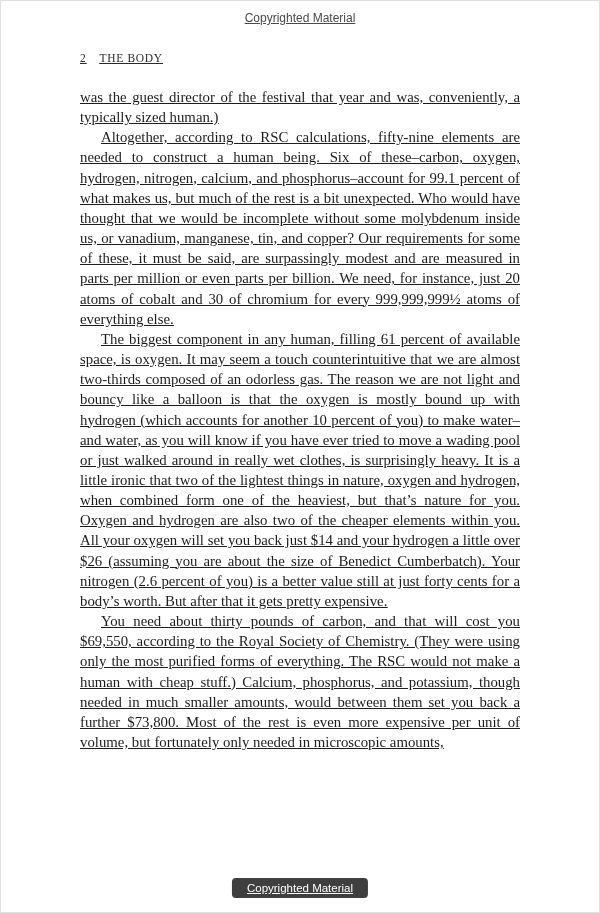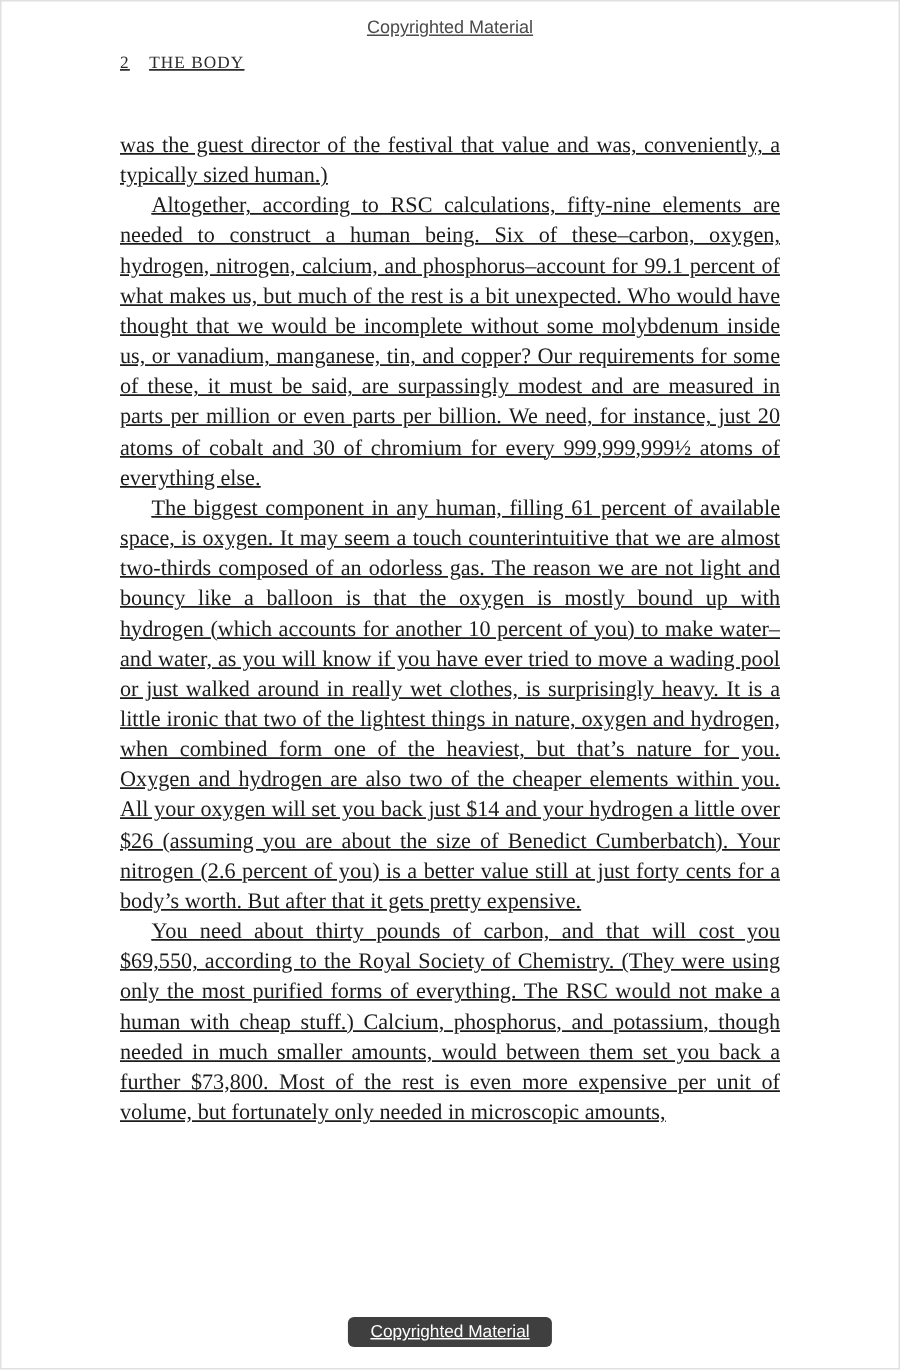--- a/index.html
+++ b/index.html
@@ -23,21 +23,21 @@
     top: 11px;
     left: 0;
     width: 100%;
     text-align: center;
     font-family: "Liberation Sans", sans-serif;
     font-size: 12px;
     color: #4a4a4a;
   }
   .running-header {
     position: absolute;
-    top: 36px;
+    top: 52px;
     left: 80px;
     font-size: 11.5px;
     color: #2a2a2a;
     letter-spacing: 0.7px;
   }
   .running-header .pgnum {
     margin-right: 13px;
   }
   .body-text {
     position: absolute;
@@ -72,19 +72,19 @@
 
 <div class="scan-frame"></div>
 
 <div class="copyright-top">Copyrighted Material</div>
 
 <div class="running-header">
   <span class="pgnum">2</span><span class="book-title">THE BODY</span>
 </div>
 
 <div class="body-text">
-    <p class="para">was the guest director of the festival that value and was, conveniently, a typically sized human.)</p>
+    <p class="para">was the guest director of the festival that year and was, conveniently, a typically sized human.)</p>
     <p class="para indent">Altogether, according to RSC calculations, fifty-nine elements are needed to construct a human being. Six of these–carbon, oxygen, hydrogen, nitrogen, calcium, and phosphorus–account for 99.1 percent of what makes us, but much of the rest is a bit unexpected. Who would have thought that we would be incomplete without some molybdenum inside us, or vanadium, manganese, tin, and copper? Our requirements for some of these, it must be said, are surpassingly modest and are measured in parts per million or even parts per billion. We need, for instance, just 20 atoms of cobalt and 30 of chromium for every 999,999,999½ atoms of everything else.</p>
     <p class="para indent">The biggest component in any human, filling 61 percent of available space, is oxygen. It may seem a touch counterintuitive that we are almost two-thirds composed of an odorless gas. The reason we are not light and bouncy like a balloon is that the oxygen is mostly bound up with hydrogen (which accounts for another 10 percent of you) to make water–and water, as you will know if you have ever tried to move a wading pool or just walked around in really wet clothes, is surprisingly heavy. It is a little ironic that two of the lightest things in nature, oxygen and hydrogen, when combined form one of the heaviest, but that’s nature for you. Oxygen and hydrogen are also two of the cheaper elements within you. All your oxygen will set you back just $14 and your hydrogen a little over $26 (assuming you are about the size of Benedict Cumberbatch). Your nitrogen (2.6 percent of you) is a better value still at just forty cents for a body’s worth. But after that it gets pretty expensive.</p>
     <p class="para indent">You need about thirty pounds of carbon, and that will cost you $69,550, according to the Royal Society of Chemistry. (They were using only the most purified forms of everything. The RSC would not make a human with cheap stuff.) Calcium, phosphorus, and potassium, though needed in much smaller amounts, would between them set you back a further $73,800. Most of the rest is even more expensive per unit of volume, but fortunately only needed in microscopic amounts,</p>
   </div>
 
 <div class="copyright-bottom">Copyrighted Material</div>
 
 </body></html>

